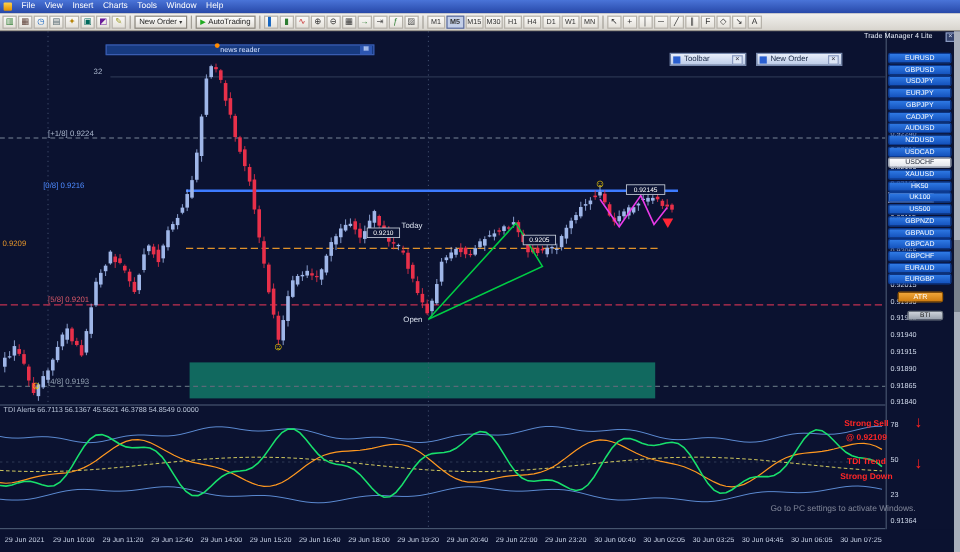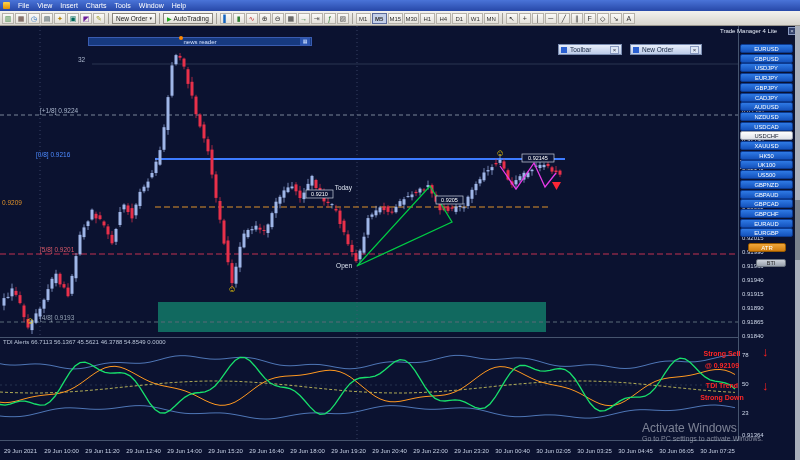--- a/index.html
+++ b/index.html
@@ -532,21 +532,20 @@
     <div class="time-label">29 Jun 23:20</div>
     <div class="time-label">30 Jun 00:40</div>
     <div class="time-label">30 Jun 02:05</div>
     <div class="time-label">30 Jun 03:25</div>
     <div class="time-label">30 Jun 04:45</div>
     <div class="time-label">30 Jun 06:05</div>
     <div class="time-label">30 Jun 07:25</div>
   </div>
 
 <div id="watermark">
-  <div class="wm1">Activate Windows</div>
   <div class="wm2">Go to PC settings to activate Windows.</div>
 </div>
 
 <div id="scrollbar">
   <div id="scroll-thumb"></div>
 </div>
 
 <div class="sym-btn" style="top: 44px;">EURUSD</div>
 <div class="sym-btn" style="top: 53.7px;">GBPUSD</div>
 <div class="sym-btn" style="top: 63.4px;">USDJPY</div>

